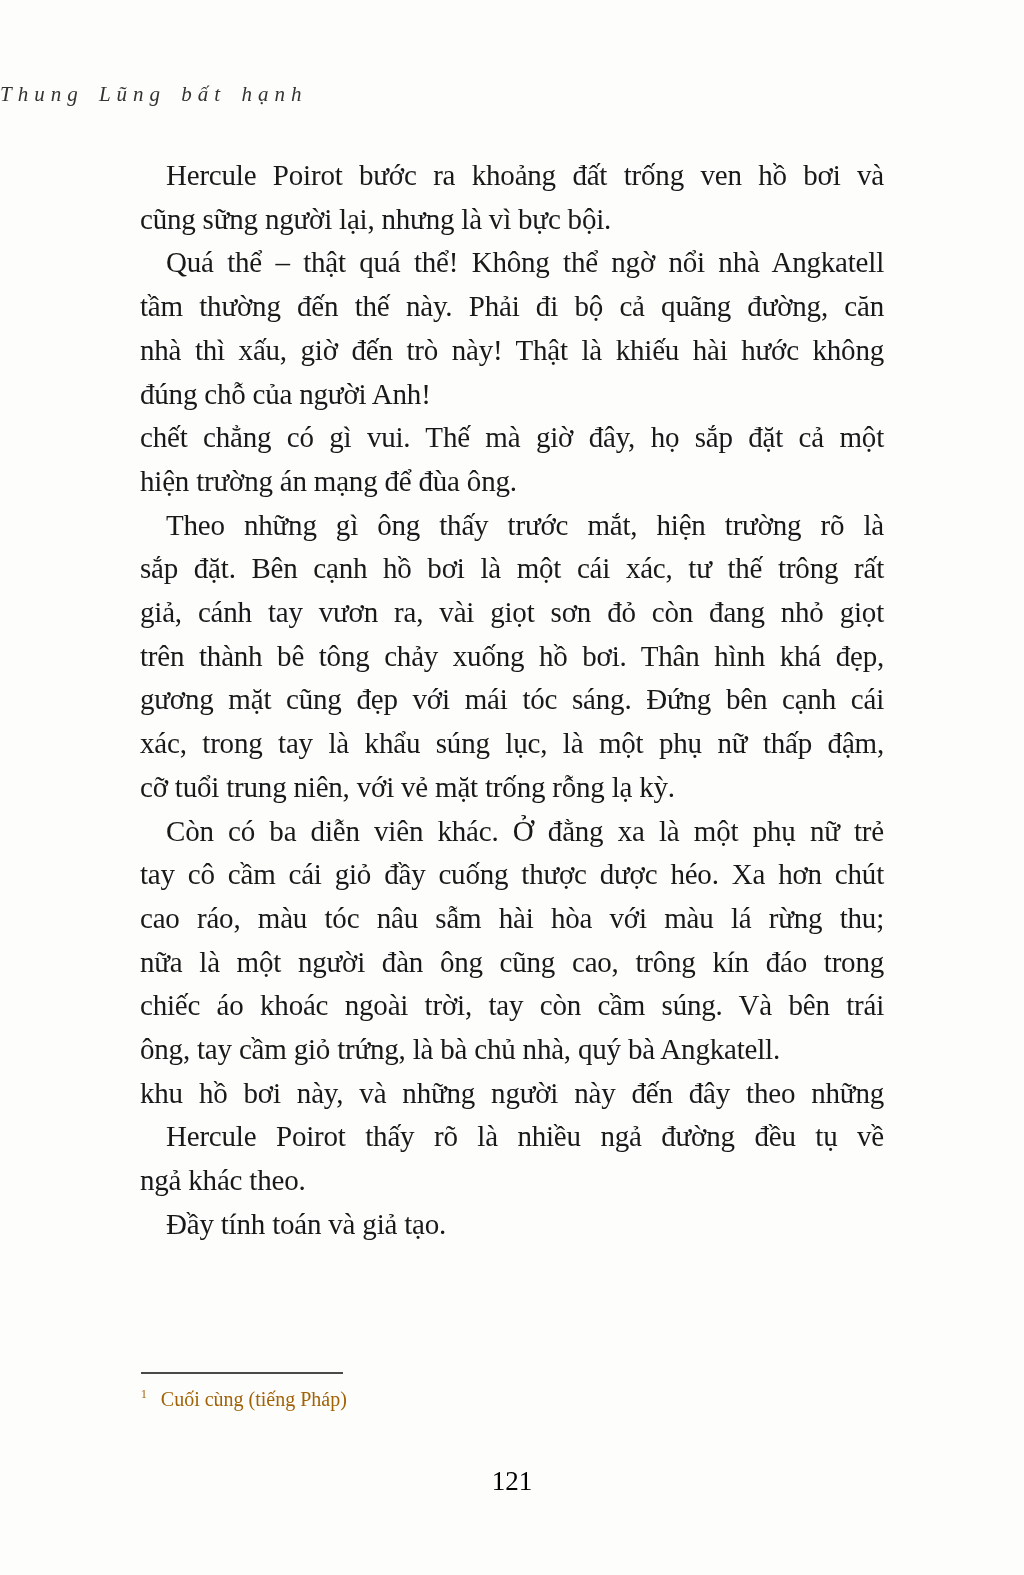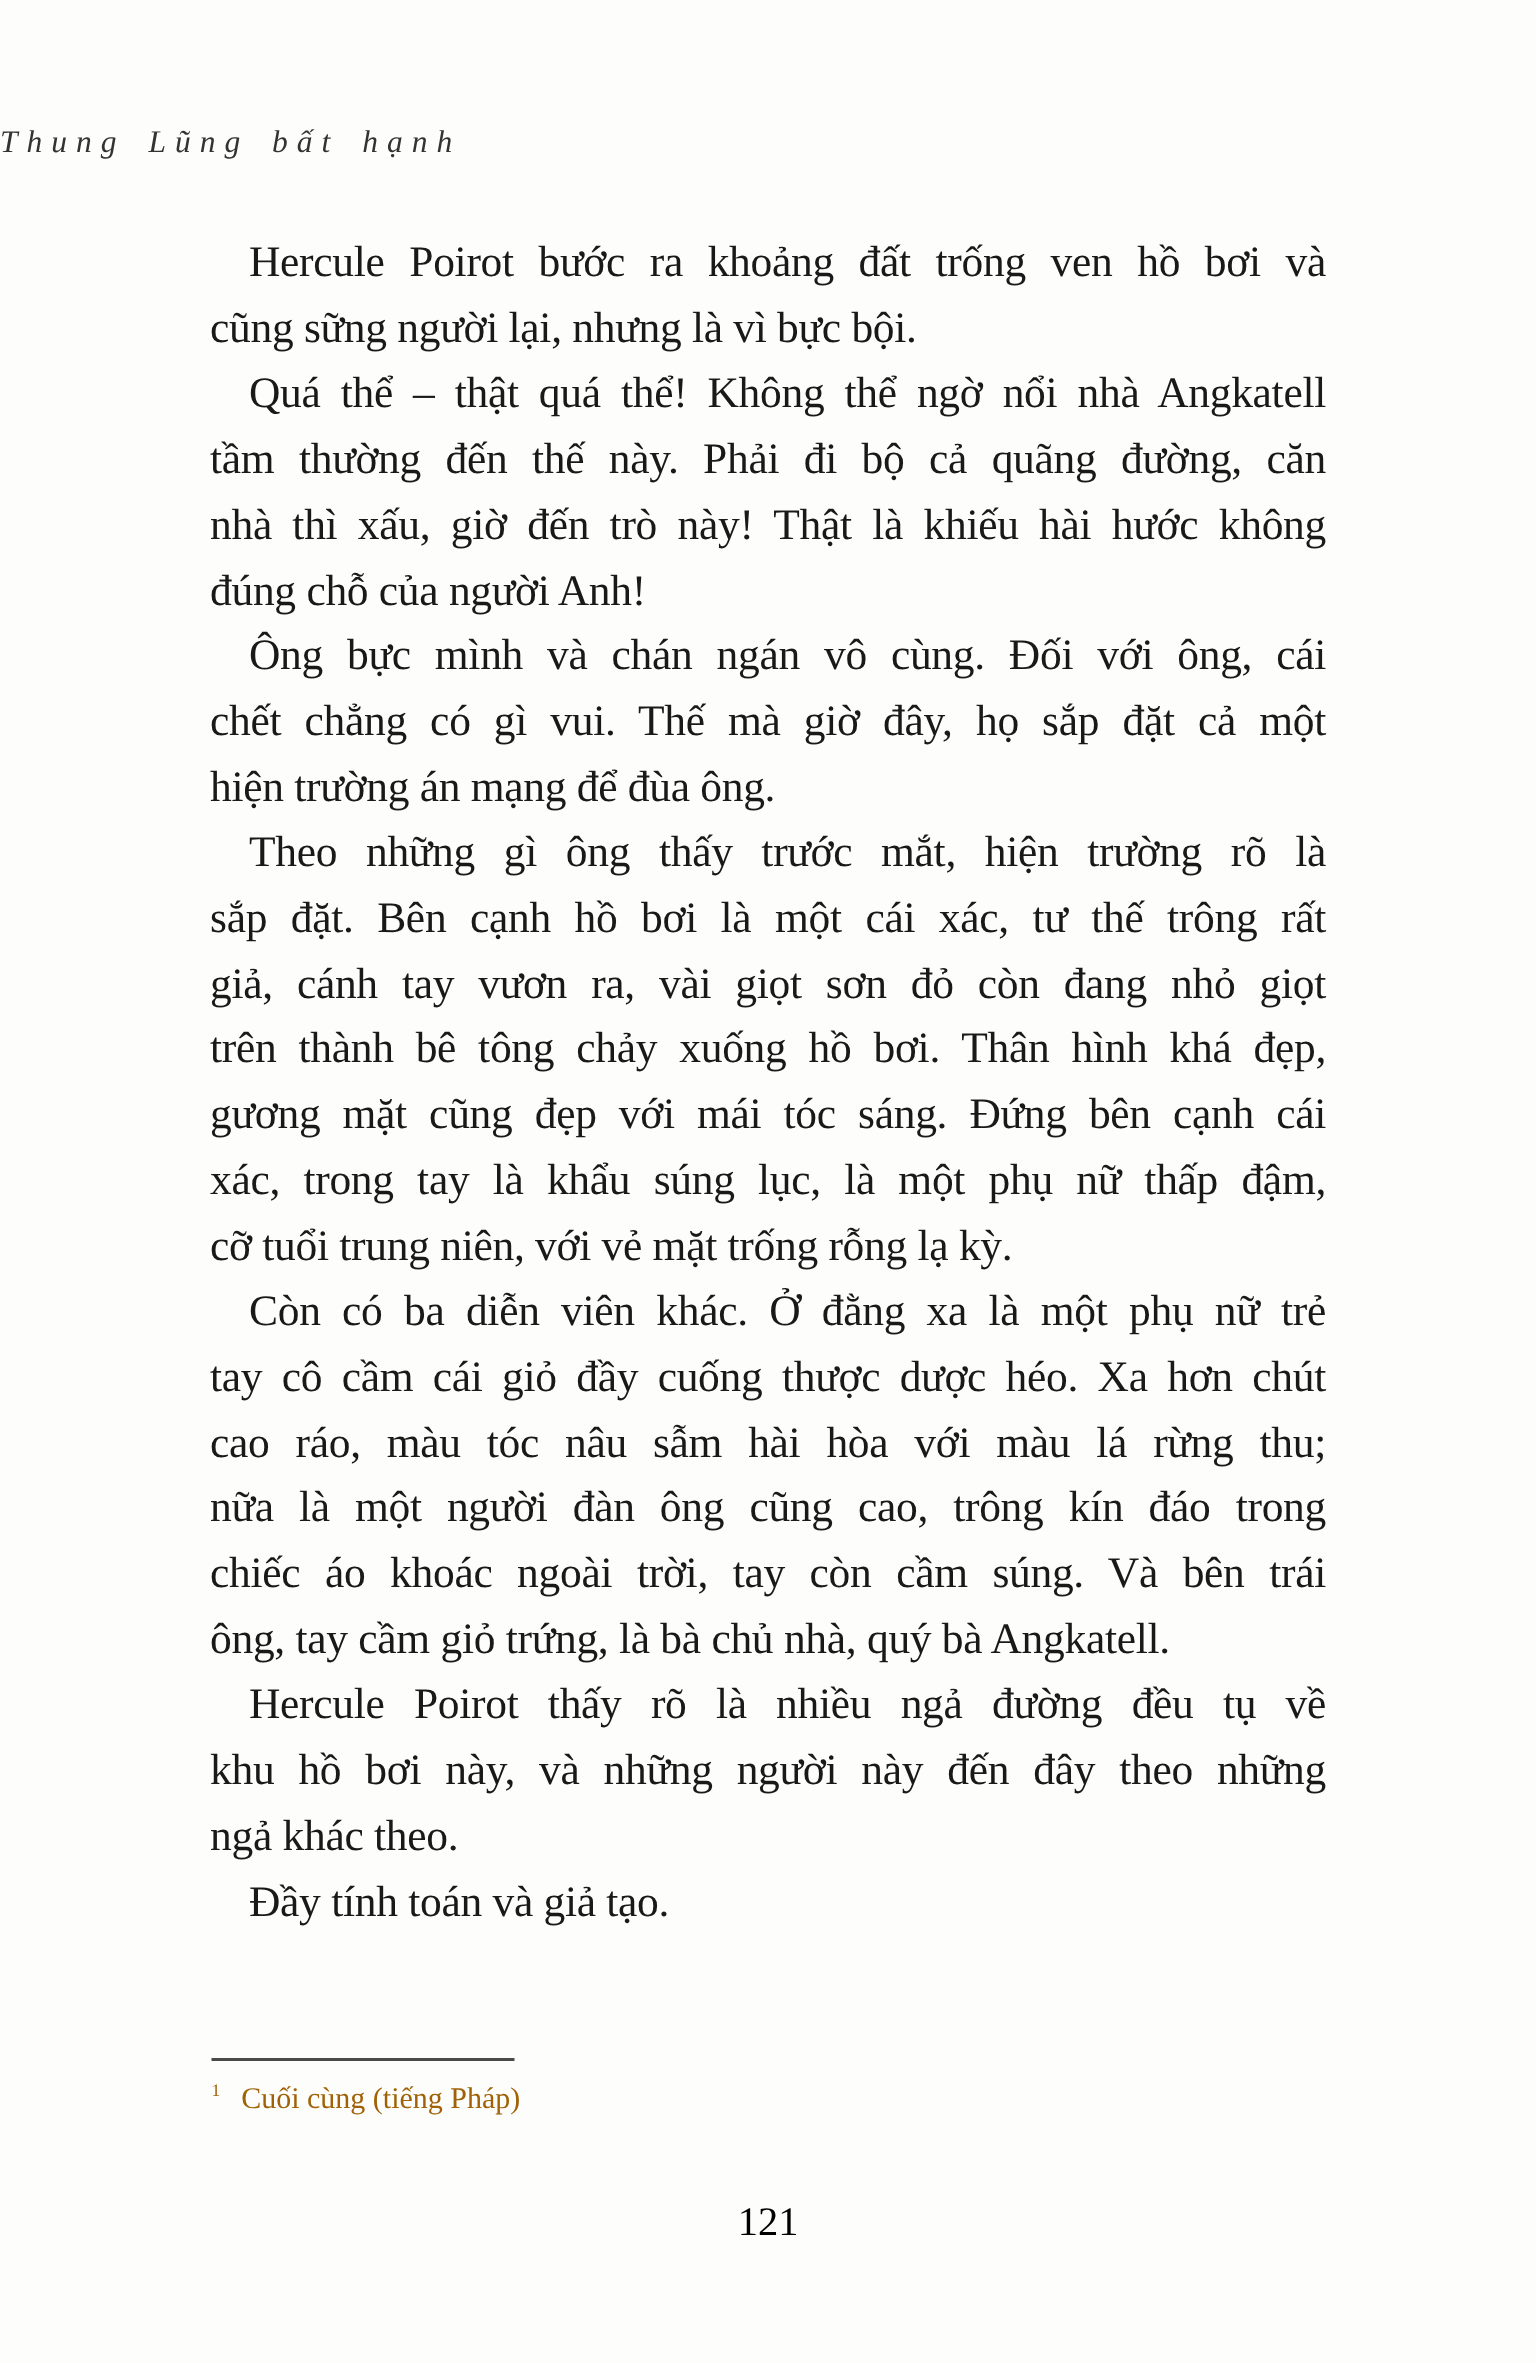--- a/index.html
+++ b/index.html
@@ -88,21 +88,20 @@
         <div class="line pfirst">Hercule Poirot bước ra khoảng đất trống ven hồ bơi và</div>
         <div class="line plast">cũng sững người lại, nhưng là vì bực bội.</div>
       </div>
       <div class="para">
         <div class="line pfirst">Quá thể – thật quá thể! Không thể ngờ nổi nhà Angkatell</div>
         <div class="line">tầm thường đến thế này. Phải đi bộ cả quãng đường, căn</div>
         <div class="line">nhà thì xấu, giờ đến trò này! Thật là khiếu hài hước không</div>
         <div class="line plast">đúng chỗ của người Anh!</div>
       </div>
       <div class="para">
-        <div class="line pfirst">Ông bực mình và chán ngán vô cùng. Đối với ông, cái</div>
         <div class="line">chết chẳng có gì vui. Thế mà giờ đây, họ sắp đặt cả một</div>
         <div class="line plast">hiện trường án mạng để đùa ông.</div>
       </div>
       <div class="para">
         <div class="line pfirst">Theo những gì ông thấy trước mắt, hiện trường rõ là</div>
         <div class="line">sắp đặt. Bên cạnh hồ bơi là một cái xác, tư thế trông rất</div>
         <div class="line">giả, cánh tay vươn ra, vài giọt sơn đỏ còn đang nhỏ giọt</div>
         <div class="line">trên thành bê tông chảy xuống hồ bơi. Thân hình khá đẹp,</div>
         <div class="line">gương mặt cũng đẹp với mái tóc sáng. Đứng bên cạnh cái</div>
         <div class="line">xác, trong tay là khẩu súng lục, là một phụ nữ thấp đậm,</div>
@@ -110,22 +109,22 @@
       </div>
       <div class="para">
         <div class="line pfirst">Còn có ba diễn viên khác. Ở đằng xa là một phụ nữ trẻ</div>
         <div class="line">tay cô cầm cái giỏ đầy cuống thược dược héo. Xa hơn chút</div>
         <div class="line">cao ráo, màu tóc nâu sẫm hài hòa với màu lá rừng thu;</div>
         <div class="line">nữa là một người đàn ông cũng cao, trông kín đáo trong</div>
         <div class="line">chiếc áo khoác ngoài trời, tay còn cầm súng. Và bên trái</div>
         <div class="line plast">ông, tay cầm giỏ trứng, là bà chủ nhà, quý bà Angkatell.</div>
       </div>
       <div class="para">
+        <div class="line">khu hồ bơi này, và những người này đến đây theo những</div>
         <div class="line pfirst">Hercule Poirot thấy rõ là nhiều ngả đường đều tụ về</div>
-        <div class="line">khu hồ bơi này, và những người này đến đây theo những</div>
         <div class="line plast">ngả khác theo.</div>
       </div>
       <div class="para">
         <div class="line pfirst plast">Đầy tính toán và giả tạo.</div>
       </div>
     </div>
 
   <div class="footnote-rule"></div>
 
   <div class="footnote">

